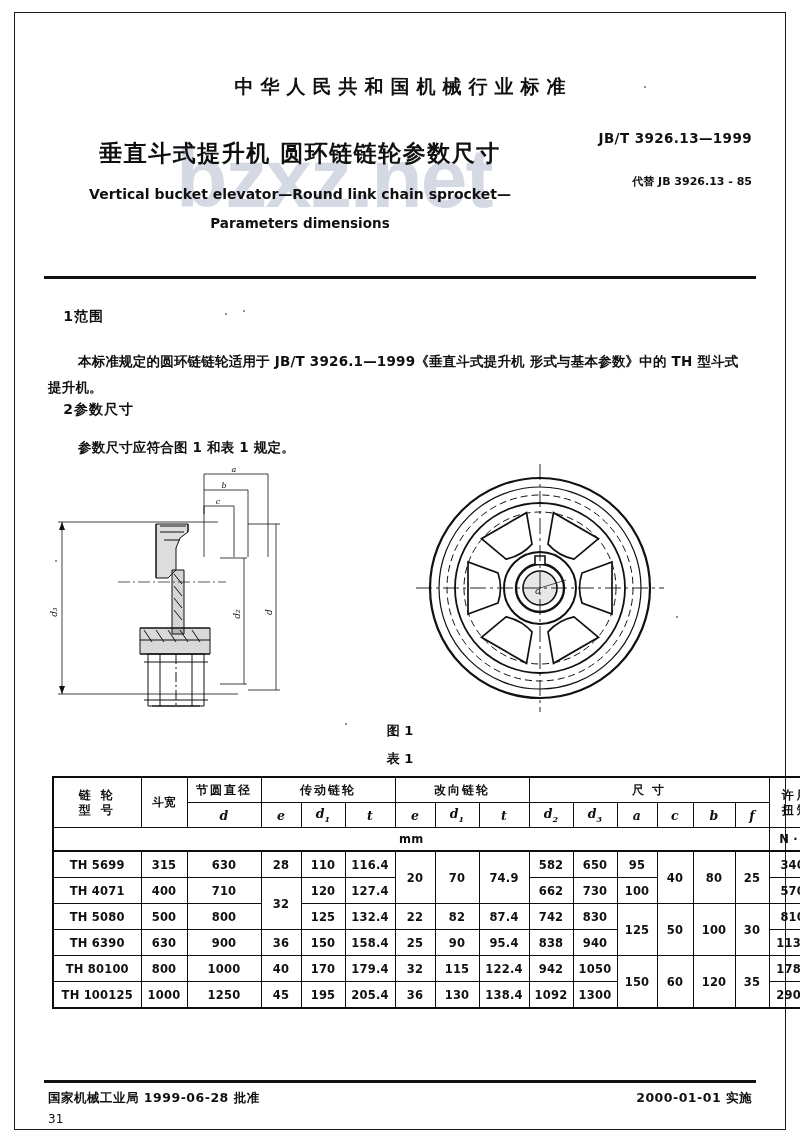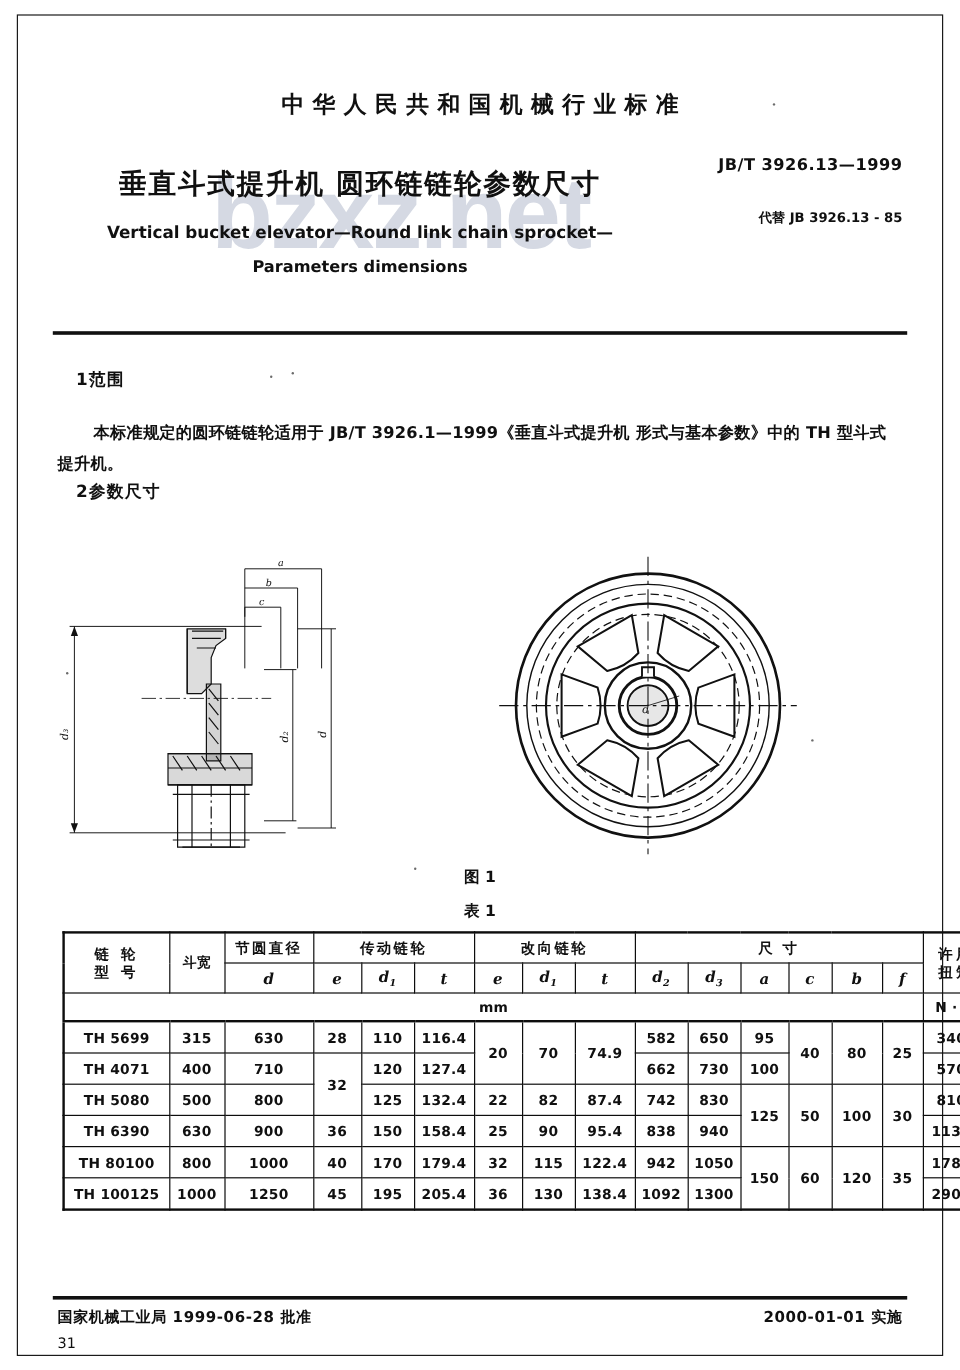--- a/index.html
+++ b/index.html
@@ -247,20 +247,21 @@
   <div class="hdr-rule"></div>
 
   <div class="sec-head" id="sec1">
     <span class="sec-num">1</span><span>范围</span>
   </div>
   <div class="para" id="p1">本标准规定的圆环链链轮适用于 JB/T 3926.1—1999《垂直斗式提升机  形式与基本参数》中的 TH 型斗式提升机。</div>
 
   <div class="sec-head" id="sec2">
     <span class="sec-num">2</span><span>参数尺寸</span>
   </div>
+  <div class="para" id="p2">参数尺寸应符合图 1 和表 1 规定。</div>
 
   <div class="figure-area">
     <svg width="704" height="250" viewBox="0 0 704 250">
       <g stroke="#111" fill="none" stroke-width="1">
 
         <g stroke-width="0.8">
           <line x1="156" y1="12" x2="220" y2="12"></line>
           <line x1="156" y1="12" x2="156" y2="52"></line>
           <line x1="220" y1="12" x2="220" y2="95"></line>
           <line x1="156" y1="28" x2="200" y2="28"></line>

